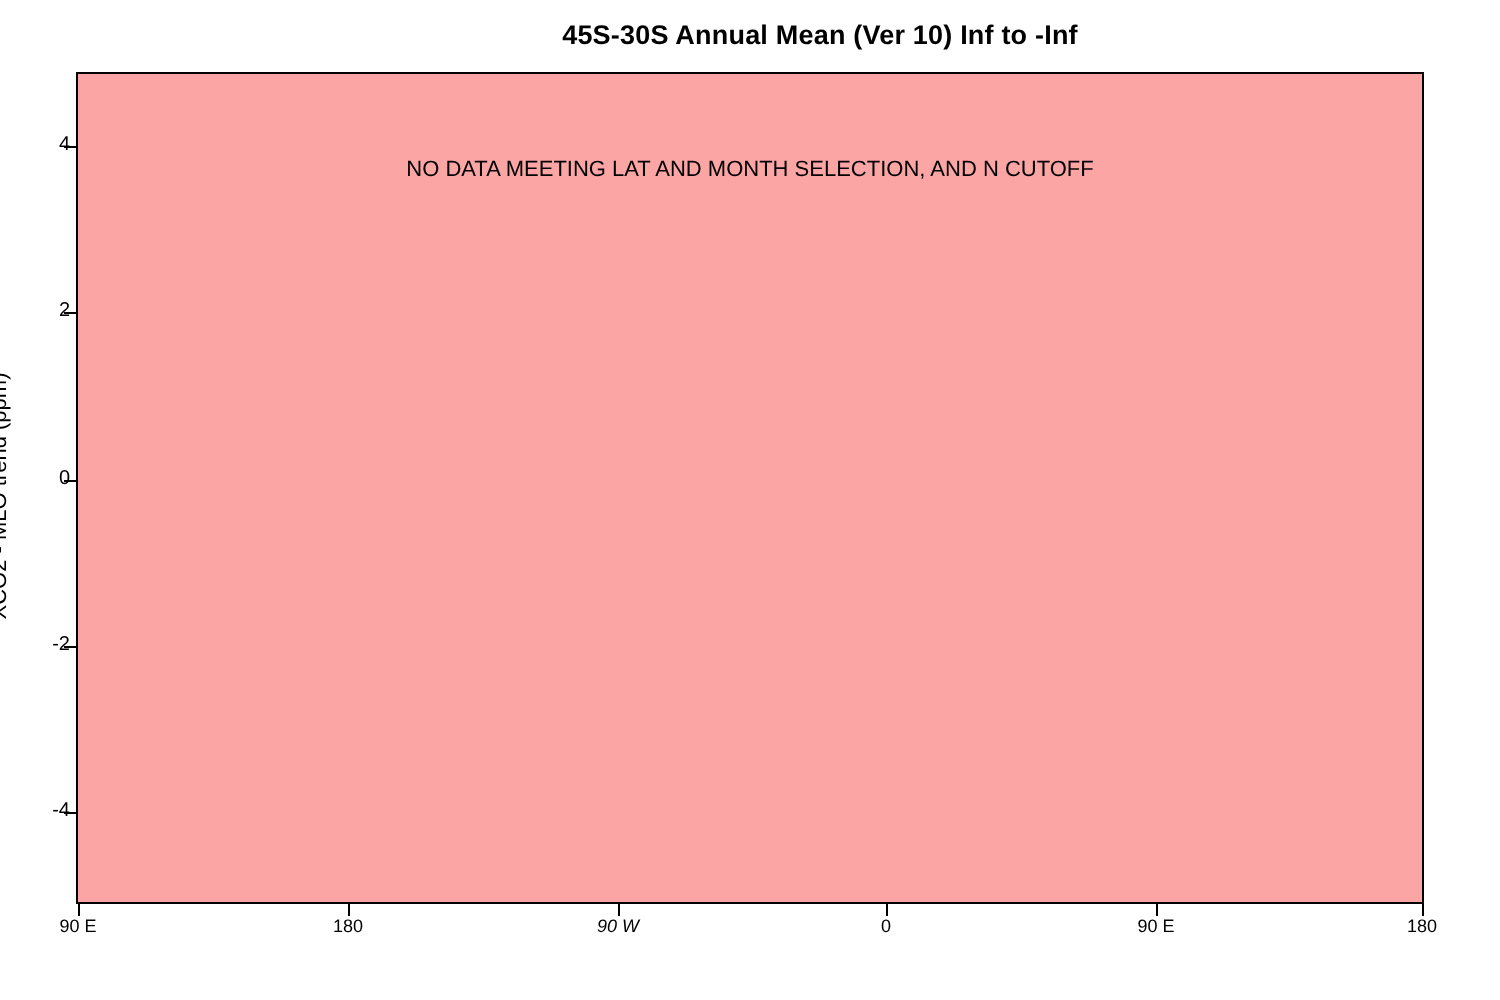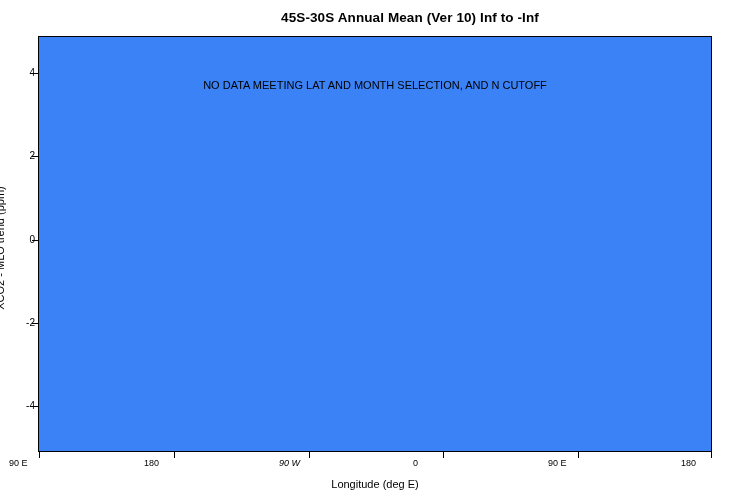--- a/index.html
+++ b/index.html
@@ -32,21 +32,21 @@
   }
   
   #plot-area {
     position: absolute;
     left: 38px;
     top: 36px;
     width: 674px;
     height: 416px;
     border: 1px solid #000000;
     box-sizing: border-box;
-    background: #3b82f6;
+    background: #fca5a5;
   }
   #annotation {
     position: absolute;
     left: 0;
     width: 100%;
     top: 42px;
     text-align: center;
     font-size: 11px;
     color: #000000;
     white-space: nowrap;
@@ -86,20 +86,21 @@
     width: 750px;
     top: 478px;
     text-align: center;
     font-size: 11px;
   }
   .x-tick-label {
     position: absolute;
     top: 458px;
     width: 60px;
     margin-left: -30px;
+    text-align: center;
     font-size: 9px;
     line-height: 10px;
   }
   .x-tick-mark {
     position: absolute;
     top: 452px;
     width: 1px;
     height: 6px;
     background: #000000;
   }
@@ -143,15 +144,14 @@
 
   <div class="x-tick-mark" style="left: 443px;"></div>
   <div class="x-tick-label" style="left: 443px;">0</div>
 
   <div class="x-tick-mark" style="left: 578px;"></div>
   <div class="x-tick-label" style="left: 578px;">90 E</div>
 
   <div class="x-tick-mark" style="left: 711px;"></div>
   <div class="x-tick-label" style="left: 711px;">180</div>
 
-  <div id="x-axis-label">Longitude (deg E)</div>
 
 </div>
 
 </body></html>

